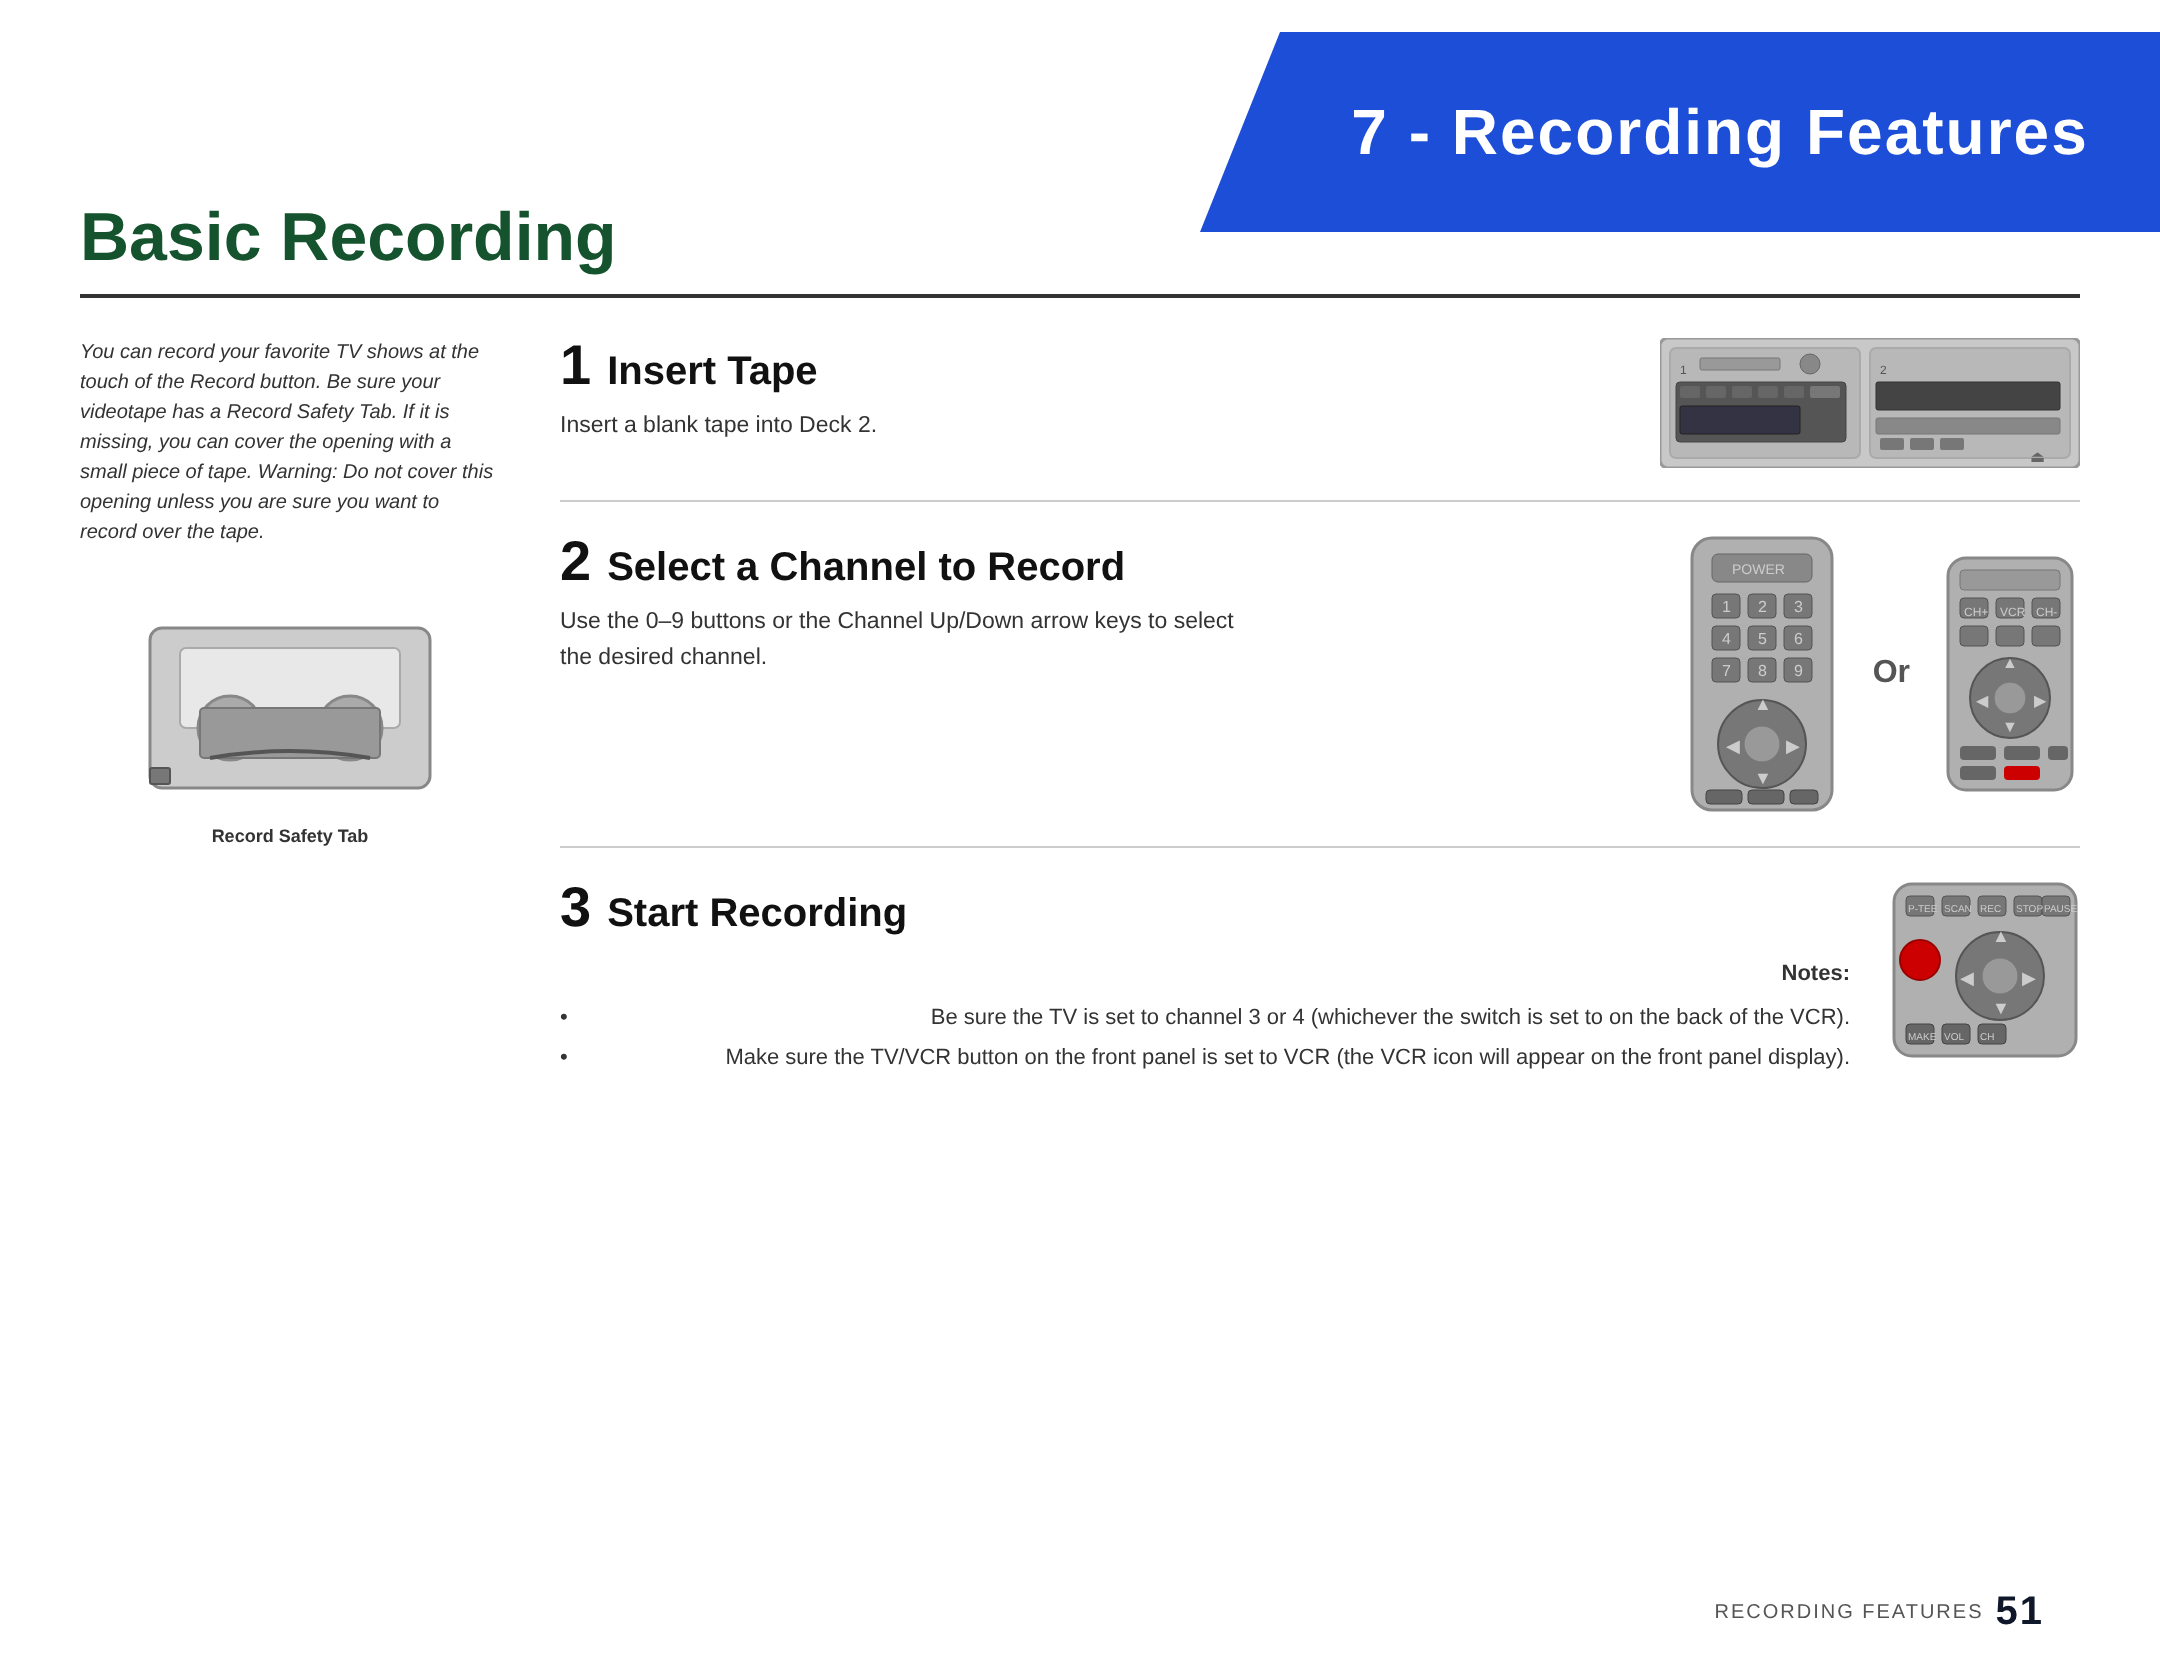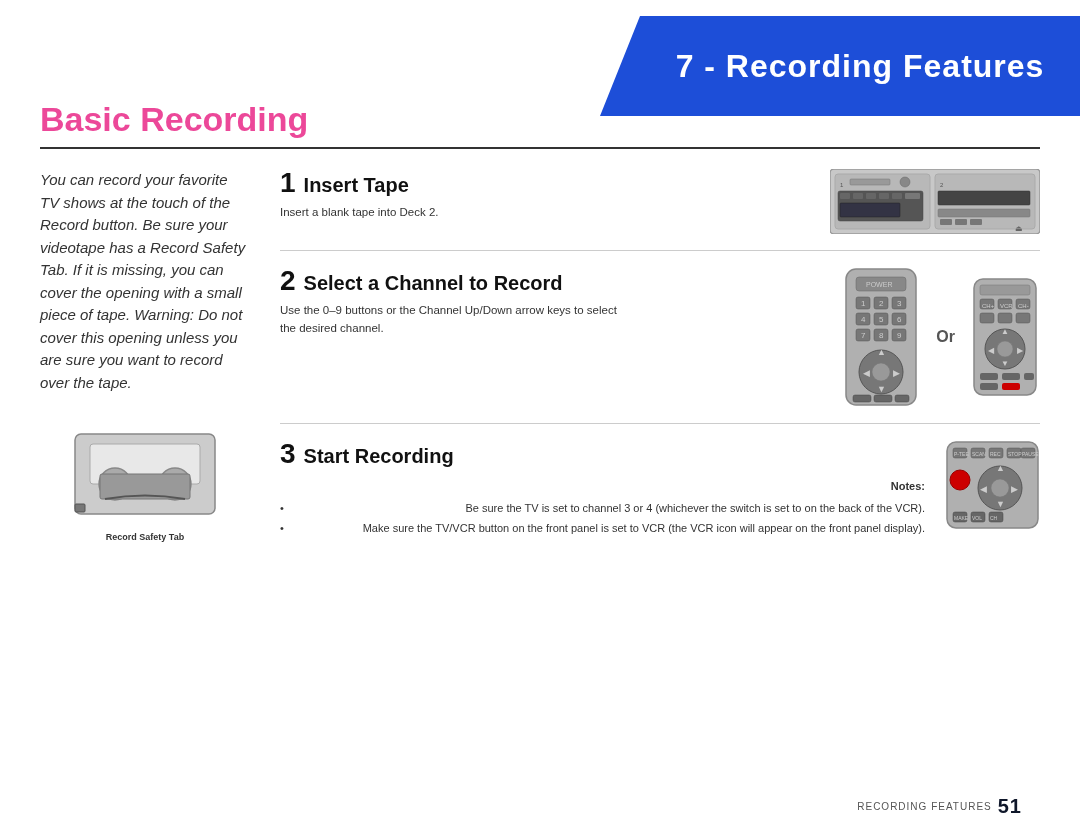--- a/index.html
+++ b/index.html
@@ -40,41 +40,41 @@
       top: 100px;
       left: 40px;
       right: 40px;
       bottom: 40px;
     }
 
     
     .page-title {
       font-size: 34px;
       font-weight: bold;
-      color: #ec4899;
+      color: #14532d;
       border-bottom: 2px solid #333;
       padding-bottom: 8px;
       margin-bottom: 20px;
     }
 
     
     .content-layout {
       display: flex;
       gap: 30px;
       margin-top: 10px;
     }
 
     
     .left-column {
       width: 210px;
       flex-shrink: 0;
     }
 
     .intro-text {
-      font-size: 15px;
+      font-size: 10px;
       color: #333;
       line-height: 1.5;
       font-style: italic;
     }
 
     .cassette-image {
       margin-top: 20px;
       text-align: center;
       font-weight: bold;
     }

